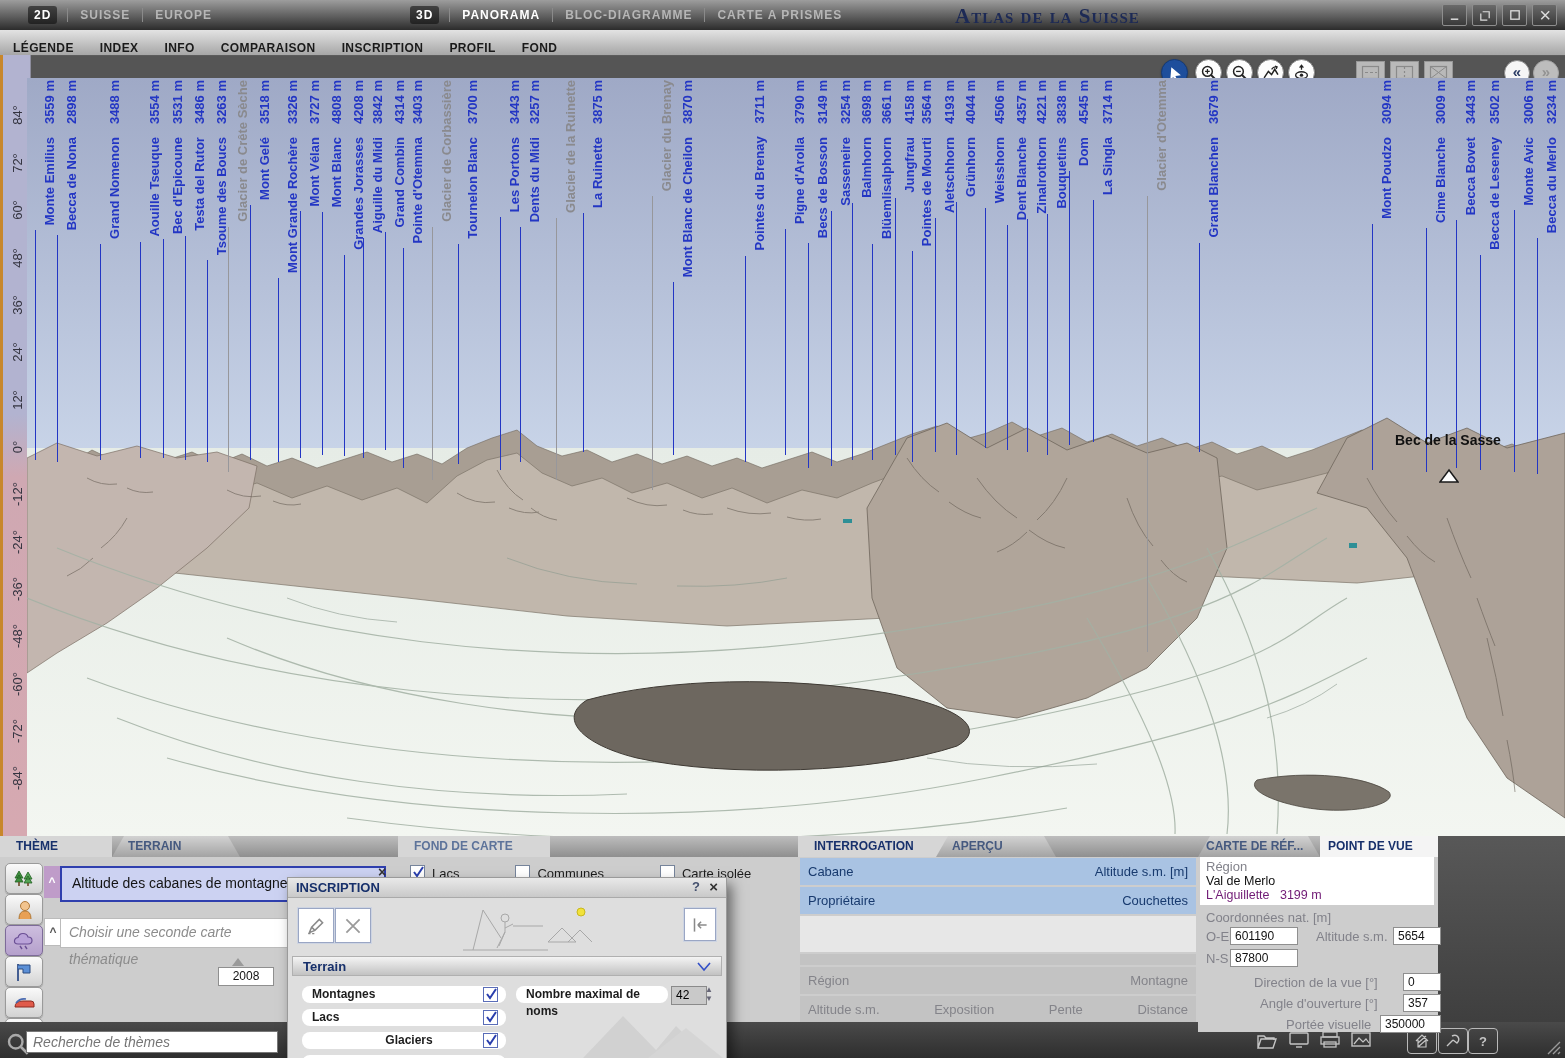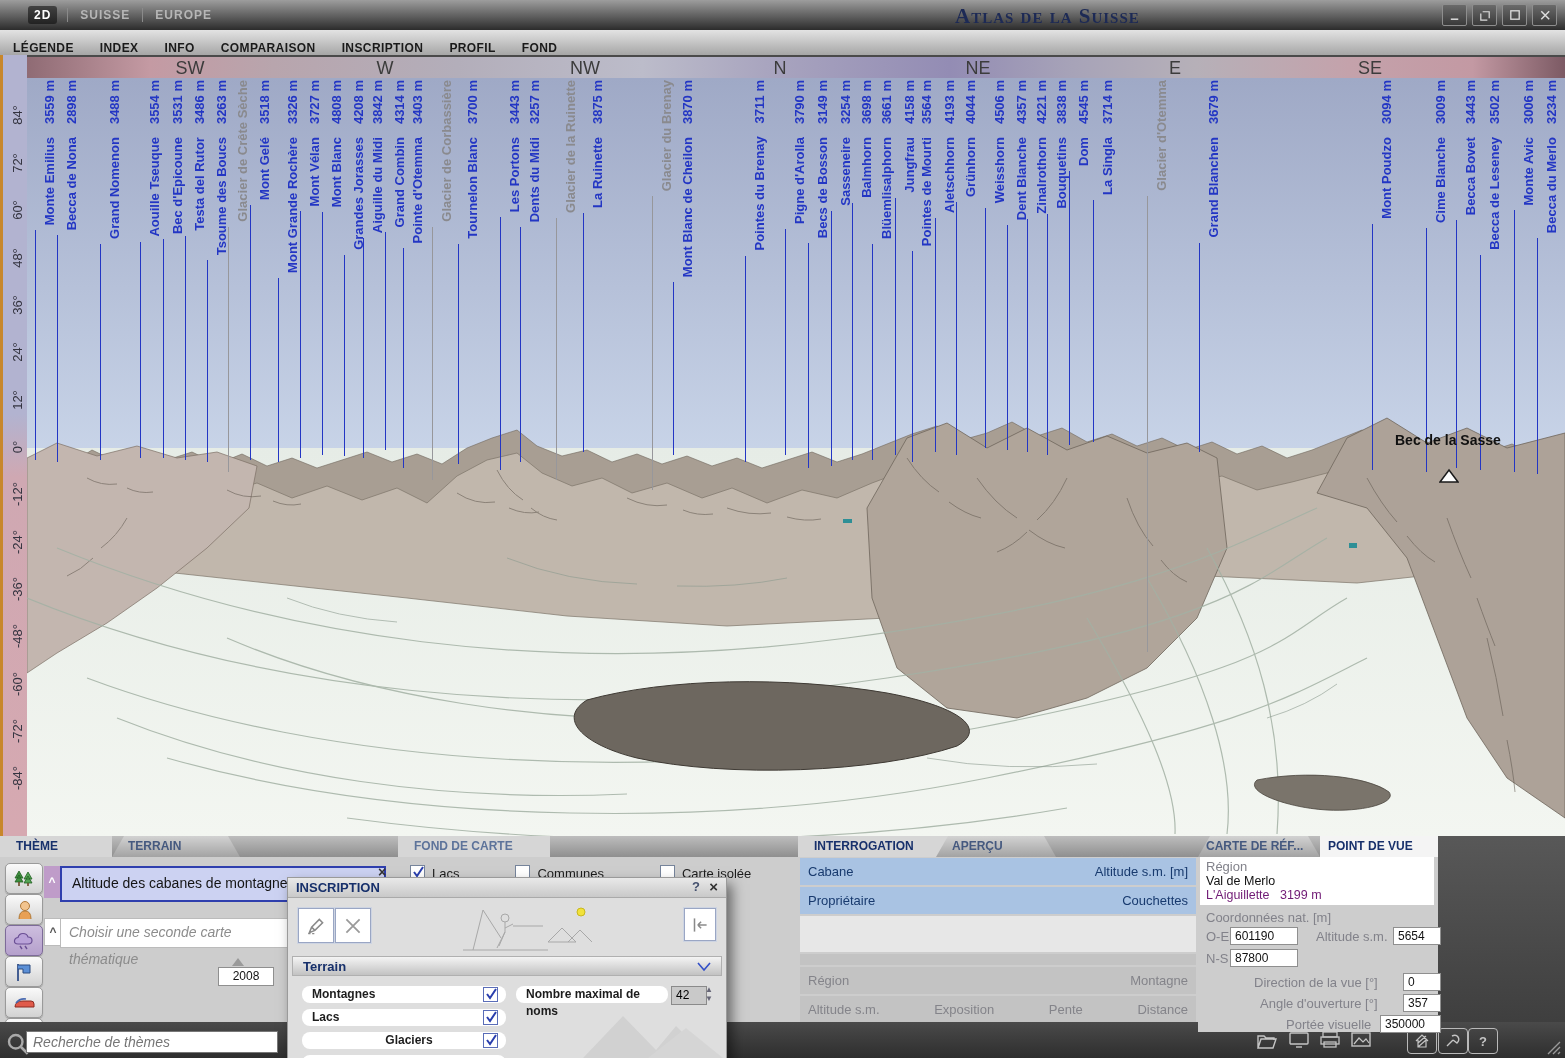--- a/index.html
+++ b/index.html
@@ -126,20 +126,29 @@
 <div id="app">
 
   <div id="titlebar" class="abs">
     <div class="menu-row1" style="left:18px" id="menu-g1">
         <span class="m1 badge">2D</span>
         <span class="m1 sep"></span>
         <span class="m1 dim">SUISSE</span>
         <span class="m1 sep"></span>
         <span class="m1 dim">EUROPE</span>
       </div>
+    <div class="menu-row1" style="left:400px" id="menu-g2">
+        <span class="m1 badge">3D</span>
+        <span class="m1 sep"></span>
+        <span class="m1 active">PANORAMA</span>
+        <span class="m1 sep"></span>
+        <span class="m1 dim">BLOC-DIAGRAMME</span>
+        <span class="m1 sep"></span>
+        <span class="m1 dim">CARTE A PRISMES</span>
+      </div>
     <div class="abs" id="app-title">Atlas de la Suisse</div>
     <div class="abs" style="left:1442px;top:4px;display:flex;gap:5px" id="winbtns">
         <div class="winbtn">
           <svg width="14" height="14" viewBox="0 0 15 15">
             <path d="M3 12 h8" stroke="#ddd" stroke-width="1.6"></path>
           </svg>
         </div>
         <div class="winbtn">
           <svg width="14" height="14" viewBox="0 0 15 15">
             <path d="M3 6 v7 h7 M5 4 h7 v7" fill="none" stroke="#ddd" stroke-width="1.3"></path>
@@ -235,29 +244,20 @@
       <span class="axlab" style="top: 392px;">0°</span>
       <span class="axlab" style="top: 439px;">-12°</span>
       <span class="axlab" style="top: 487px;">-24°</span>
       <span class="axlab" style="top: 534px;">-36°</span>
       <span class="axlab" style="top: 581px;">-48°</span>
       <span class="axlab" style="top: 629px;">-60°</span>
       <span class="axlab" style="top: 676px;">-72°</span>
       <span class="axlab" style="top: 723px;">-84°</span>
     </div>
 
-  <div id="compass" class="abs">
-      <span class="cdir" style="left: 163px;">SW</span>
-      <span class="cdir" style="left: 358px;">W</span>
-      <span class="cdir" style="left: 558px;">NW</span>
-      <span class="cdir" style="left: 753px;">N</span>
-      <span class="cdir" style="left: 951px;">NE</span>
-      <span class="cdir" style="left: 1148px;">E</span>
-      <span class="cdir" style="left: 1343px;">SE</span>
-    </div>
 
   <div id="panorama" class="abs">
     <svg width="1538" height="758" viewBox="0 0 1538 758" style="position:absolute;left:0;top:0">
       <defs>
         <linearGradient id="sky" x1="0" y1="0" x2="0" y2="1">
           <stop offset="0" stop-color="#9fa9c6"></stop>
             <stop offset="1" stop-color="#cdd9ec"></stop>
         </linearGradient>
         <linearGradient id="ice" x1="0" y1="0" x2="0" y2="1">
           <stop offset="0" stop-color="#e6ece6"></stop>

